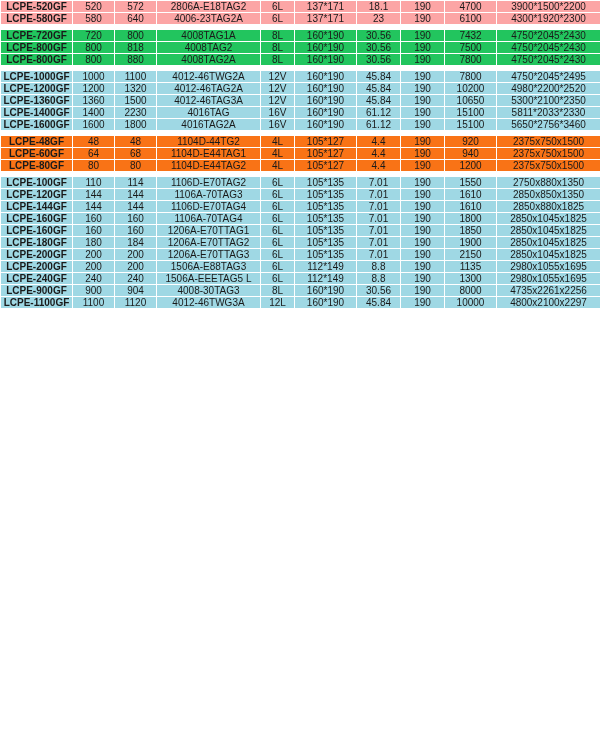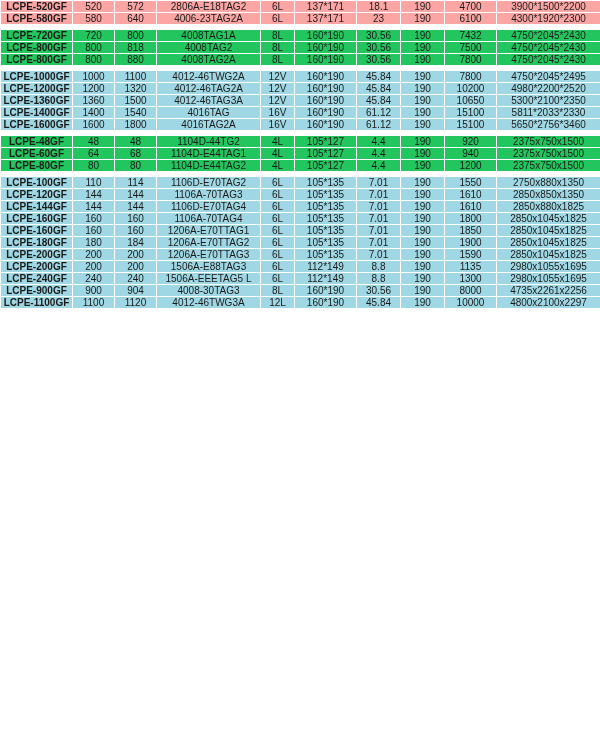--- a/index.html
+++ b/index.html
@@ -23,21 +23,21 @@
     vertical-align: middle;
     font-size: 10px;
     color: #1a1a1a;
     padding: 0 1px;
     overflow: hidden;
     white-space: nowrap;
   }
   tr.band-a td { background: #fca5a5; }
   tr.band-b td { background: #22c55e; }
   tr.band-c td { background: #9fd8e4; }
-  tr.band-d td { background: #22c55e; }
+  tr.band-d td { background: #f97316; }
   tr.band-e td { background: #9fd8e4; }
   
   col.c0 { width: 72px; }
   col.c1 { width: 42px; }
   col.c2 { width: 42px; }
   col.c3 { width: 104px; }
   col.c4 { width: 34px; }
   col.c5 { width: 62px; }
   col.c6 { width: 44px; }
   col.c7 { width: 44px; }
@@ -166,21 +166,21 @@
         <td>12V</td>
         <td>160*190</td>
         <td>45.84</td>
         <td>190</td>
         <td>10650</td>
         <td>5300*2100*2350</td>
       </tr>
       <tr class="band-c">
         <td class="model">LCPE-1400GF</td>
         <td>1400</td>
-        <td>1540</td>
+        <td>2230</td>
         <td>4016TAG</td>
         <td>16V</td>
         <td>160*190</td>
         <td>61.12</td>
         <td>190</td>
         <td>15100</td>
         <td>5811*2033*2330</td>
       </tr>
       <tr class="band-c">
         <td class="model">LCPE-1600GF</td>
@@ -310,21 +310,21 @@
       </tr>
       <tr class="band-e">
         <td class="model">LCPE-200GF</td>
         <td>200</td>
         <td>200</td>
         <td>1206A-E70TTAG3</td>
         <td>6L</td>
         <td>105*135</td>
         <td>7.01</td>
         <td>190</td>
-        <td>1590</td>
+        <td>2150</td>
         <td>2850x1045x1825</td>
       </tr>
       <tr class="band-e">
         <td class="model">LCPE-200GF</td>
         <td>200</td>
         <td>200</td>
         <td>1506A-E88TAG3</td>
         <td>6L</td>
         <td>112*149</td>
         <td>8.8</td>

